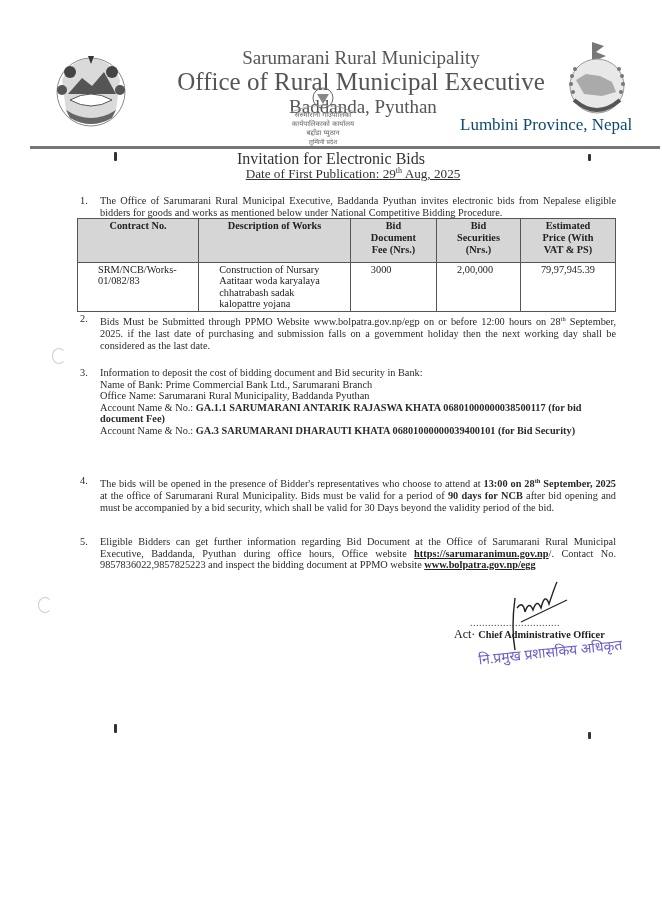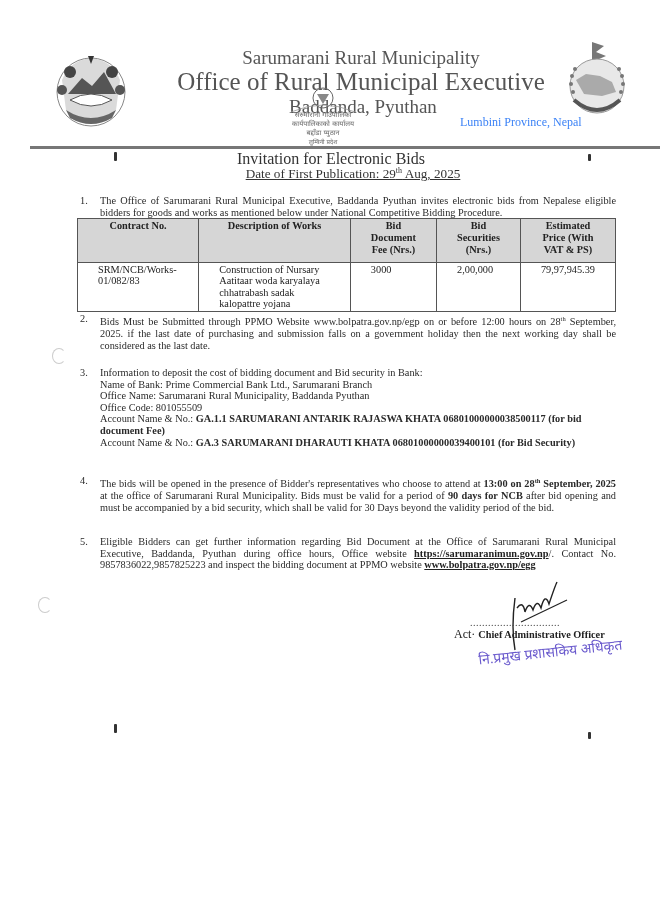--- a/index.html
+++ b/index.html
@@ -6,21 +6,21 @@
     html, body { width: 662px; height: 910px; background: #fff; overflow: hidden; }
     body { position: relative; font-family: "Liberation Serif", serif; color: #222; }
 
     .logo-left { position: absolute; left: 50px; top: 50px; width: 82px; height: 82px; }
     .logo-right { position: absolute; left: 566px; top: 40px; width: 62px; height: 78px; }
 
     .hdr { position: absolute; left: 0; width: 662px; text-align: center; color: #555; }
     .hdr-1 { top: 47px; font-size: 19px; left: 30px; }
     .hdr-2 { top: 68px; font-size: 25px; left: 30px; }
     .hdr-3 { top: 96px; font-size: 19px; left: 32px; }
-    .hdr-prov { position: absolute; left: 460px; top: 115px; font-size: 12px; color: #3b82f6; }
+    .hdr-prov { position: absolute; left: 460px; top: 115px; font-size: 17px; color: #0c4a6e; }
 
     .stamp { position: absolute; left: 283px; top: 84px; width: 80px; height: 64px; }
 
     .rule { position: absolute; left: 30px; top: 146px; width: 630px; height: 3px; background: #777; }
 
     .mark { position: absolute; width: 3px; height: 9px; background: #333; border-radius: 1px; }
 
     .title { position: absolute; top: 150px; left: 0; width: 662px; text-align: center; font-size: 16px; color: #333; }
     .subtitle { position: absolute; top: 166px; left: 0; width: 662px; text-align: center; font-size: 13.2px; color: #333; text-decoration: underline; padding-left: 44px; }
     .subtitle sup { font-size: 8px; }
@@ -143,21 +143,20 @@
   <span class="num">2.</span>
   <div class="body"><span>Bids Must be Submitted through PPMO Website www.bolpatra.gov.np/egp on or before 12:00 hours on 28</span><sup>th</sup><span> September, 2025. if the last date of purchasing and submission falls on a government holiday then the next working day shall be considered as the last date.</span></div>
 </div>
 
 <div class="item" style="top:367px;">
   <span class="num">3.</span>
   <div class="body" style="text-align:left;">
     <div>Information to deposit the cost of bidding document and Bid security in Bank:</div>
     <div>Name of Bank: Prime Commercial Bank Ltd., Sarumarani Branch</div>
     <div>Office Name: Sarumarani Rural Municipality, Baddanda Pyuthan</div>
-    <div>Office Code: 801055509</div>
     <div><span>Account Name &amp; No.: </span><b>GA.1.1 SARUMARANI ANTARIK RAJASWA KHATA 06801000000038500117 (for bid document Fee)</b></div>
     <div><span>Account Name &amp; No.: </span><b>GA.3 SARUMARANI DHARAUTI KHATA 06801000000039400101 (for Bid Security)</b></div>
   </div>
 </div>
 
 <div class="item" style="top:475px;">
   <span class="num">4.</span>
   <div class="body"><span>The bids will be opened in the presence of Bidder's representatives who choose to attend at </span><b><span>13:00 on 28</span><sup>th</sup><span> September, 2025</span></b><span> at the office of Sarumarani Rural Municipality. Bids must be valid for a period of </span><b>90 days for NCB</b><span> after bid opening and must be accompanied by a bid security, which shall be valid for 30 Days beyond the validity period of the bid.</span></div>
 </div>
 

